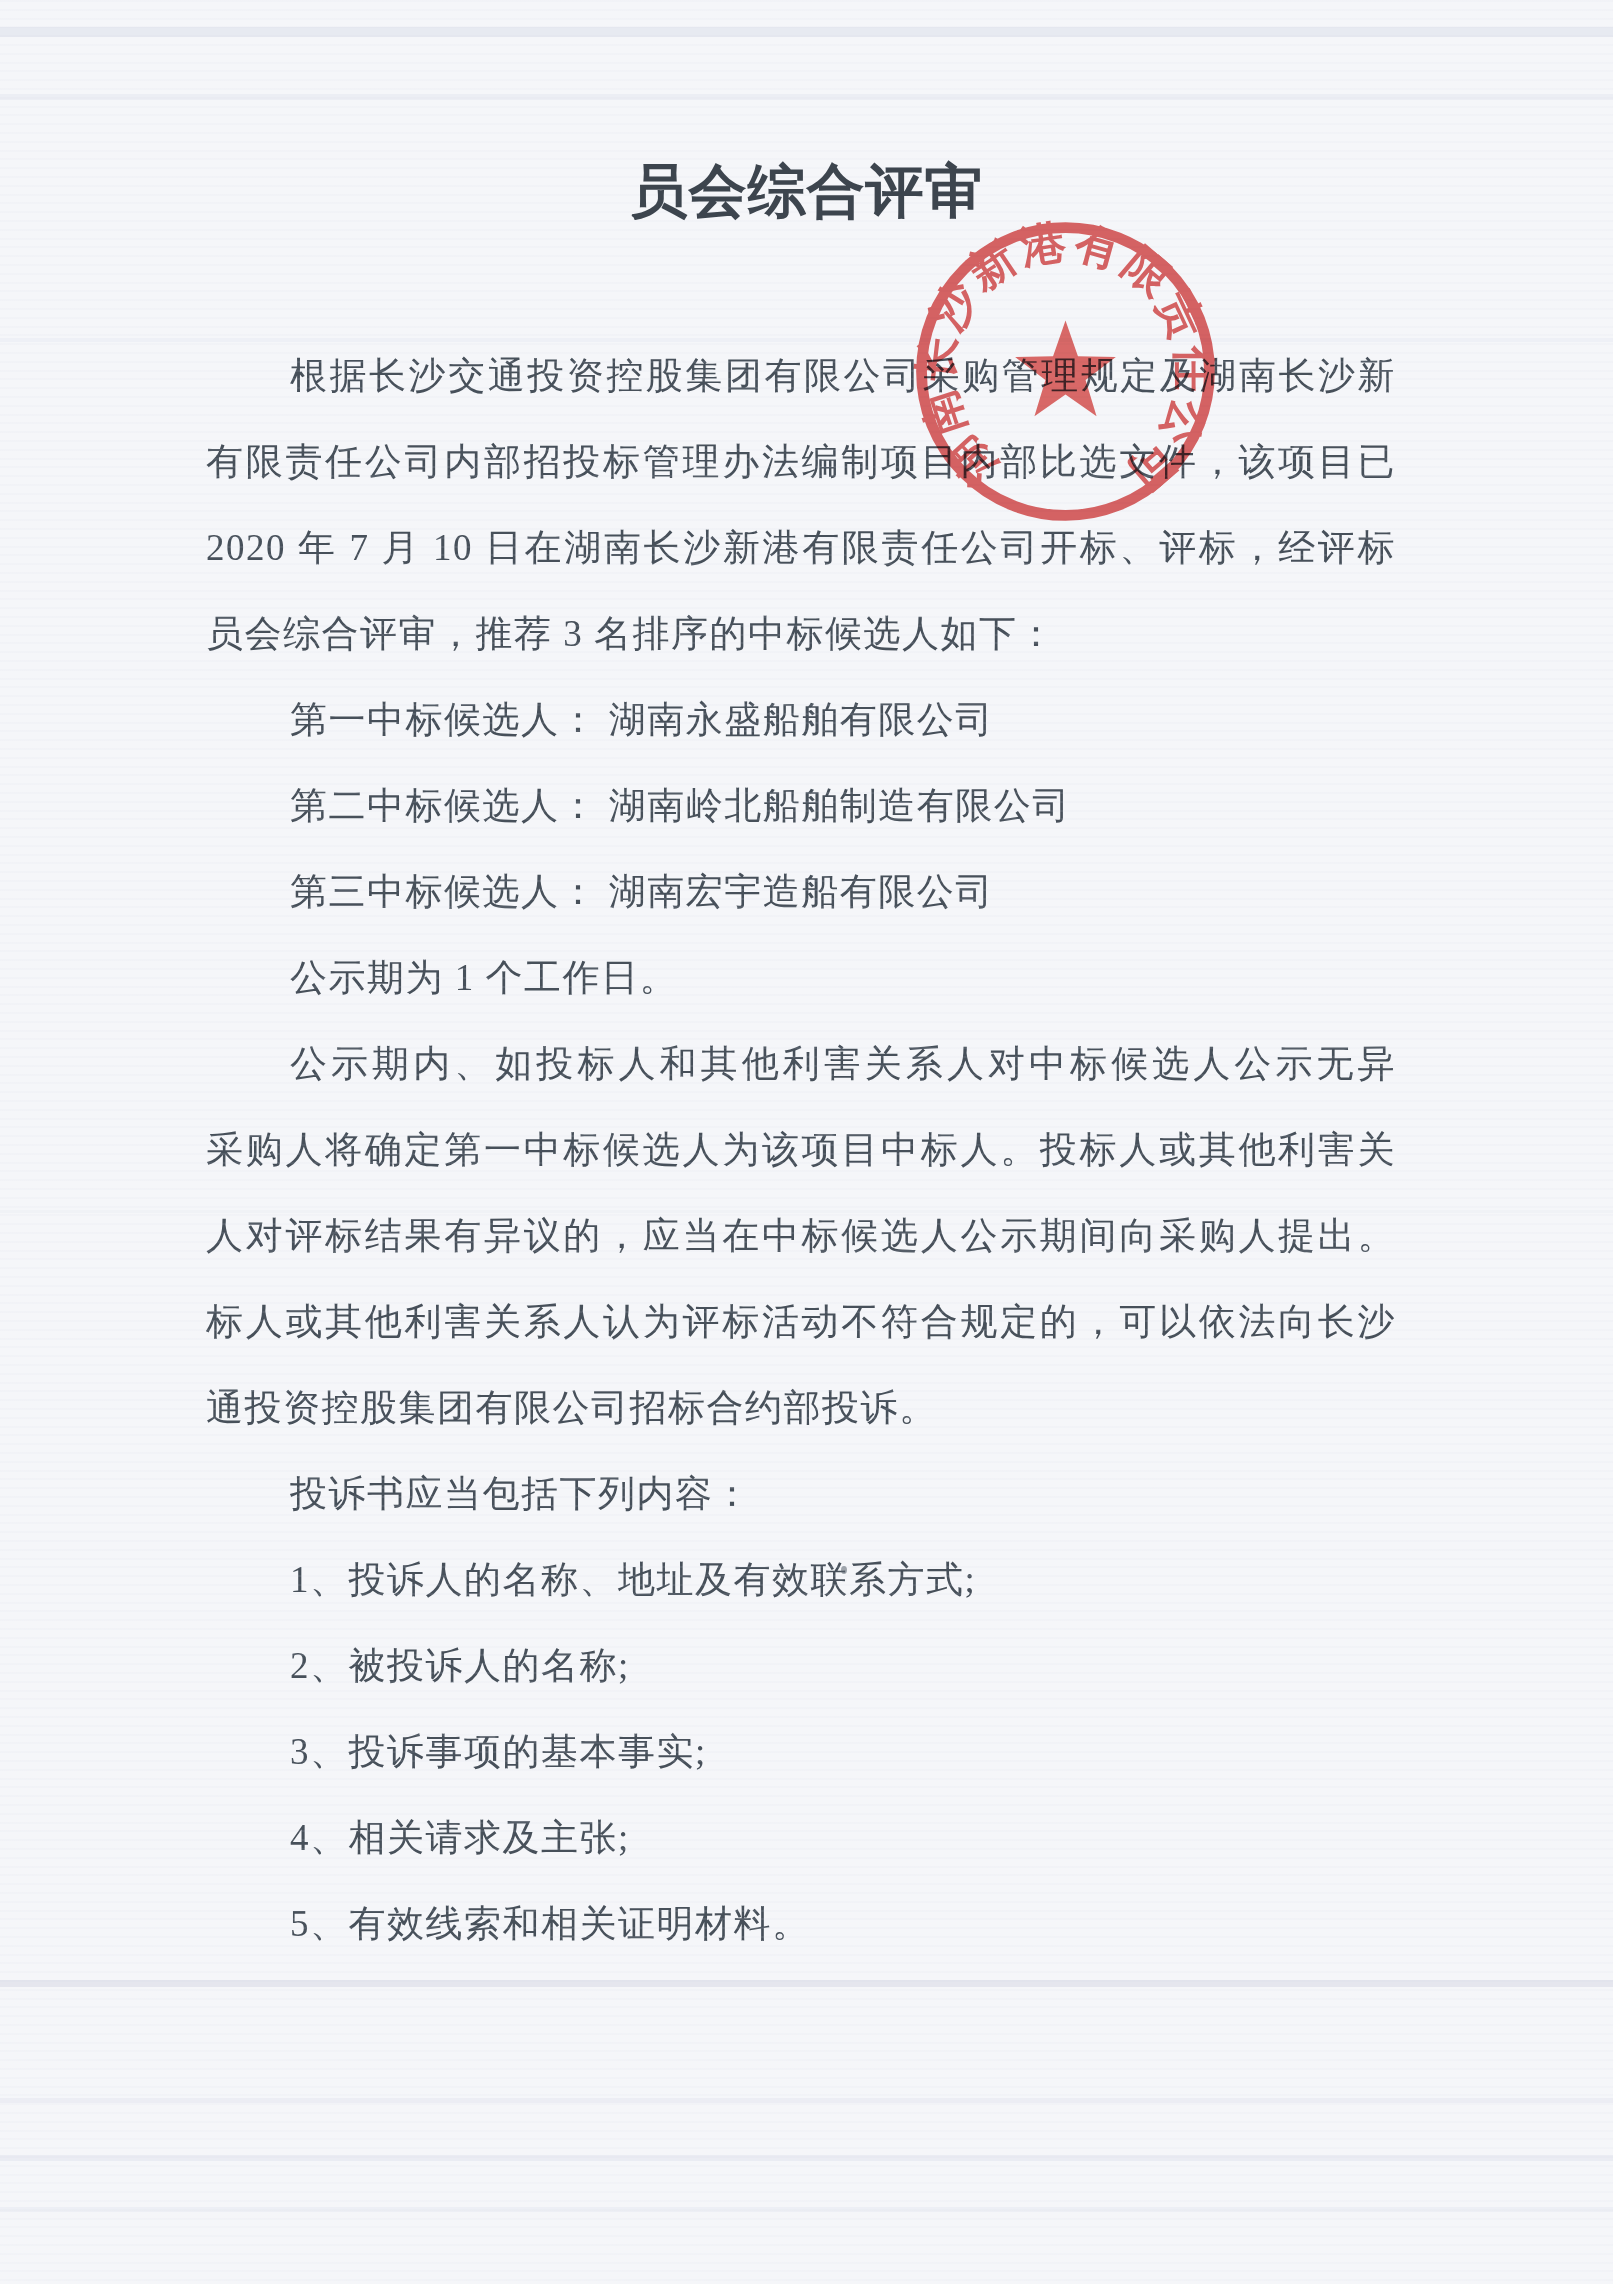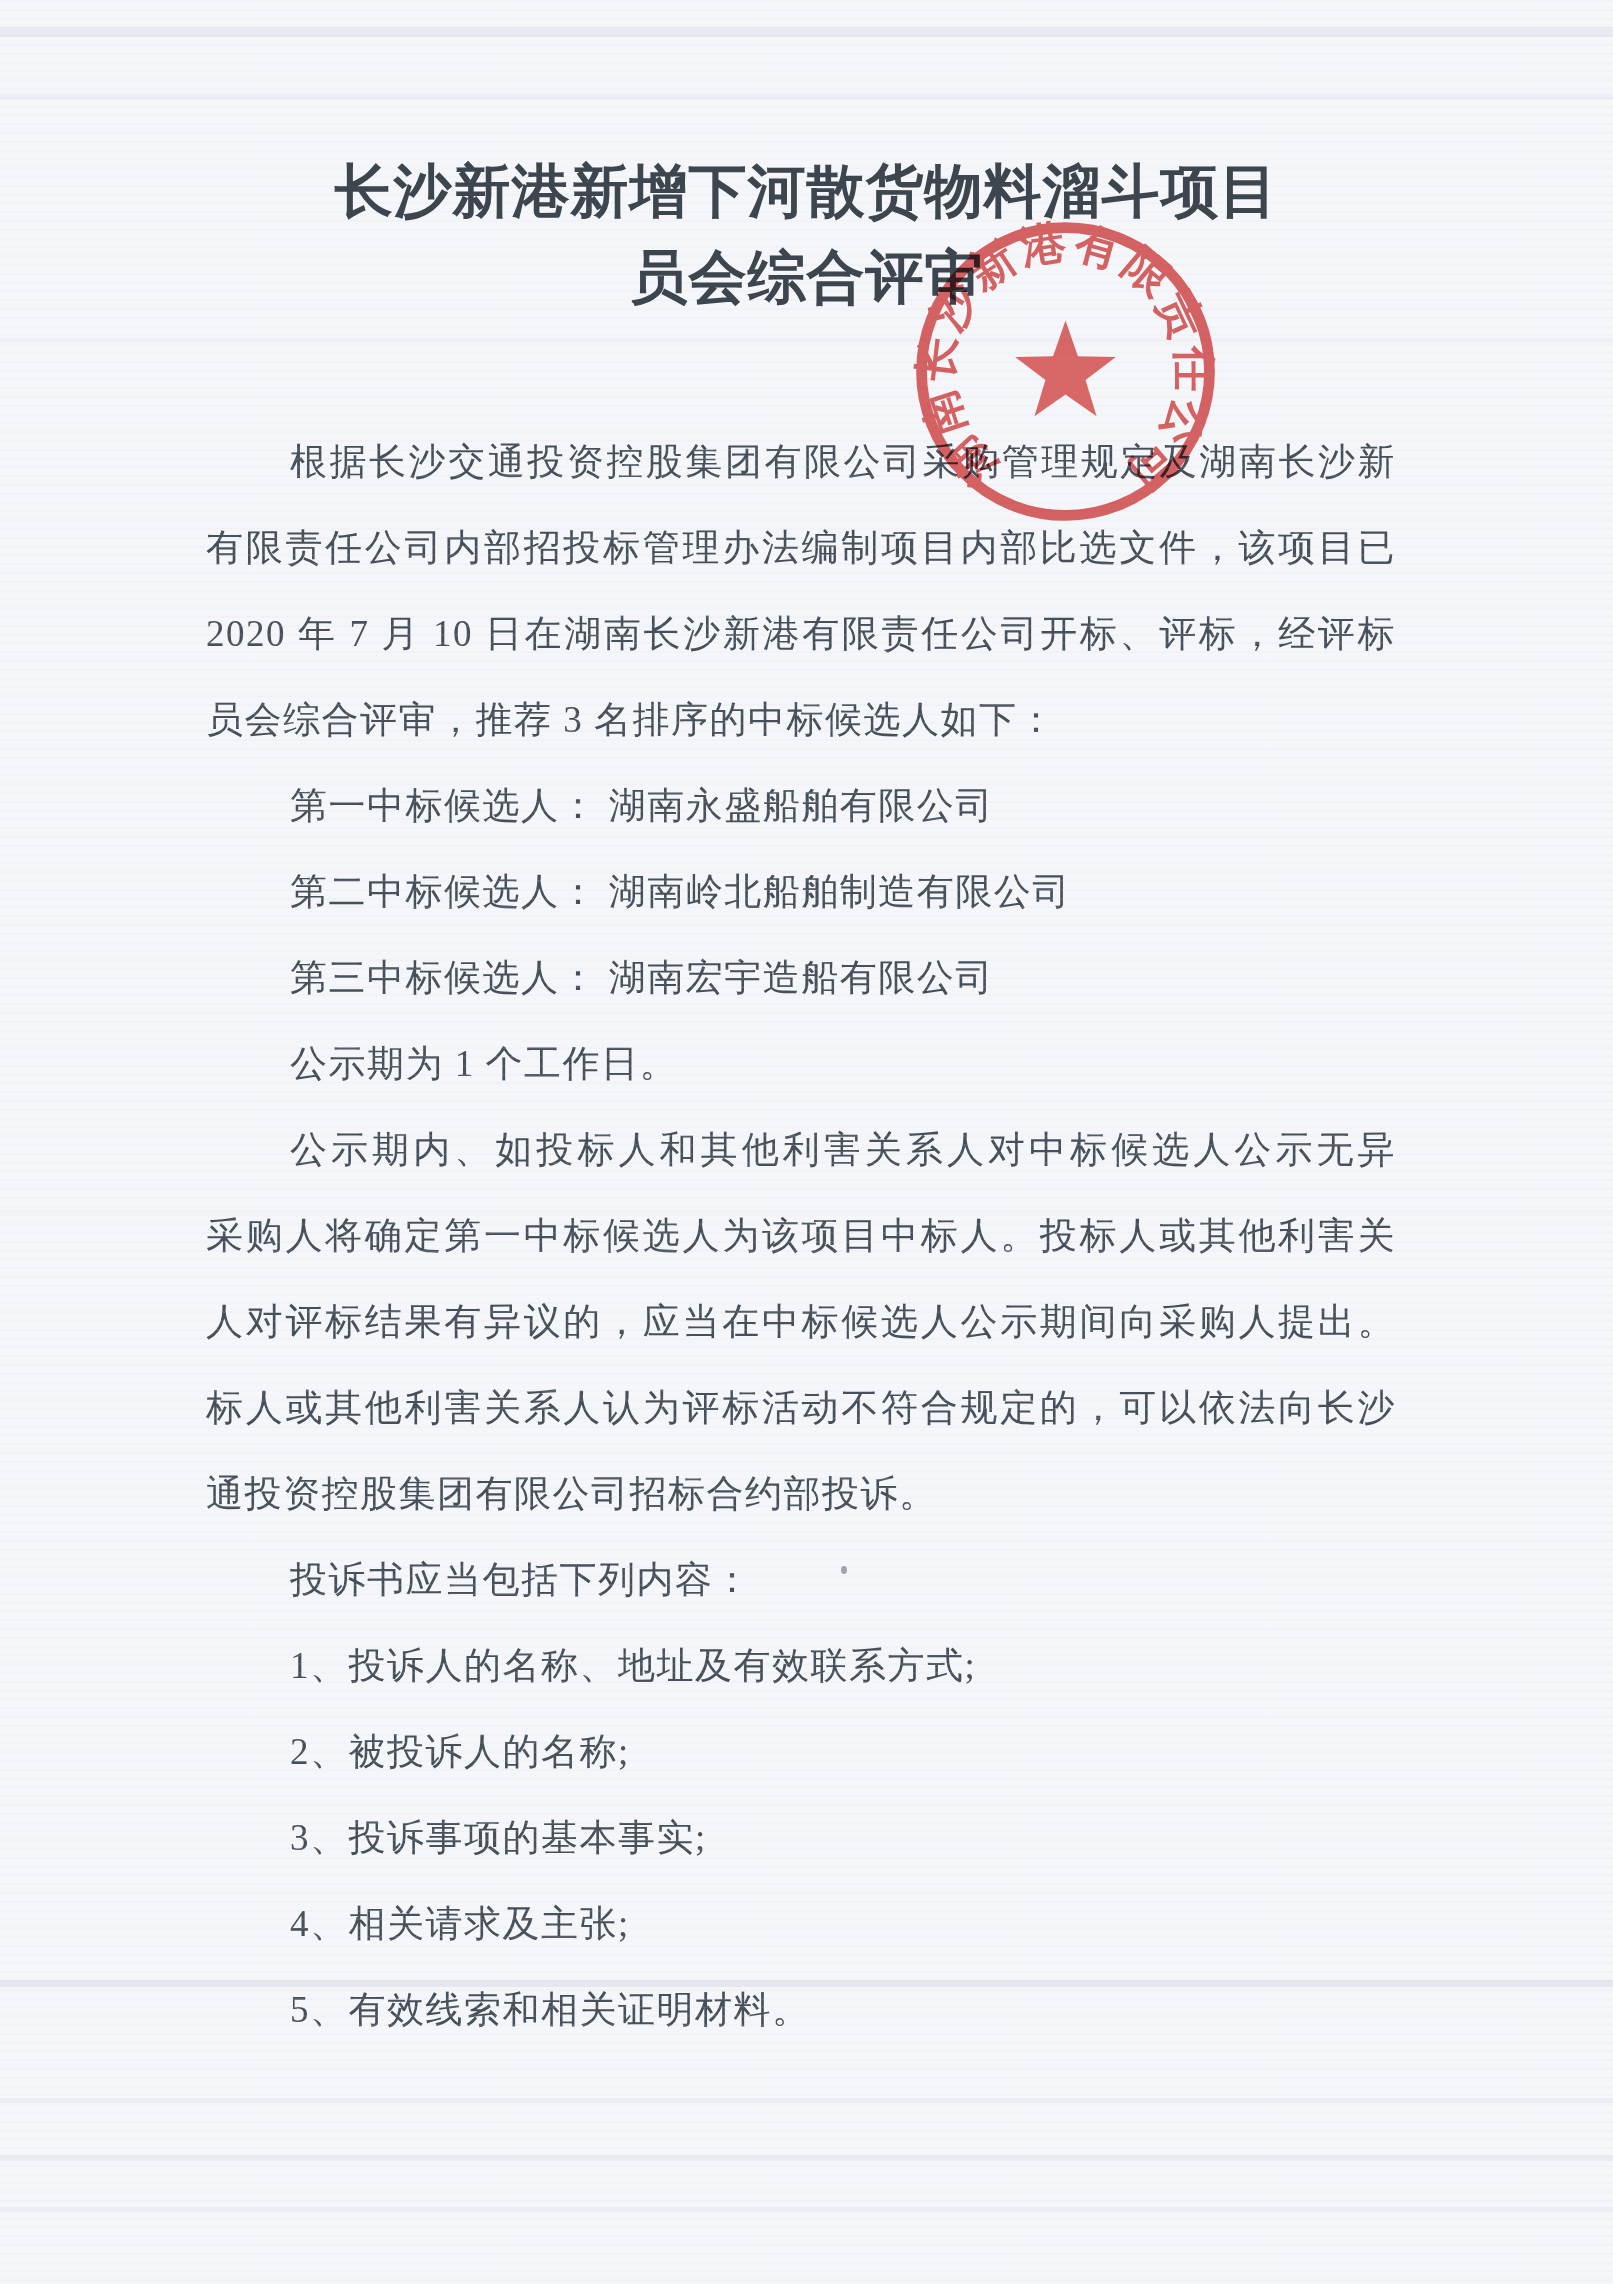--- a/index.html
+++ b/index.html
@@ -82,21 +82,20 @@
   <div class="streak s2"></div>
   <div class="streak s3"></div>
   <div class="streak s8"></div>
   <div class="streak s4"></div>
   <div class="streak s5"></div>
   <div class="streak s6"></div>
   <div class="streak s7"></div>
   <div class="speck"></div>
 
   <div class="title-wrap">
-    <div class="title">长沙新港新增下河散货物料溜斗项目</div>
     <div class="title">员会综合评审</div>
   </div>
 
   <div class="bodytext">
     <div class="line j in">根据长沙交通投资控股集团有限公司采购管理规定及湖南长沙新港</div>
     <div class="line j">有限责任公司内部招投标管理办法编制项目内部比选文件，该项目已于</div>
     <div class="line j">2020 年 7 月 10 日在湖南长沙新港有限责任公司开标、评标，经评标委</div>
     <div class="line">员会综合评审，推荐 3 名排序的中标候选人如下：</div>
     <div class="line in">第一中标候选人： 湖南永盛船舶有限公司</div>
     <div class="line in">第二中标候选人： 湖南岭北船舶制造有限公司</div>

